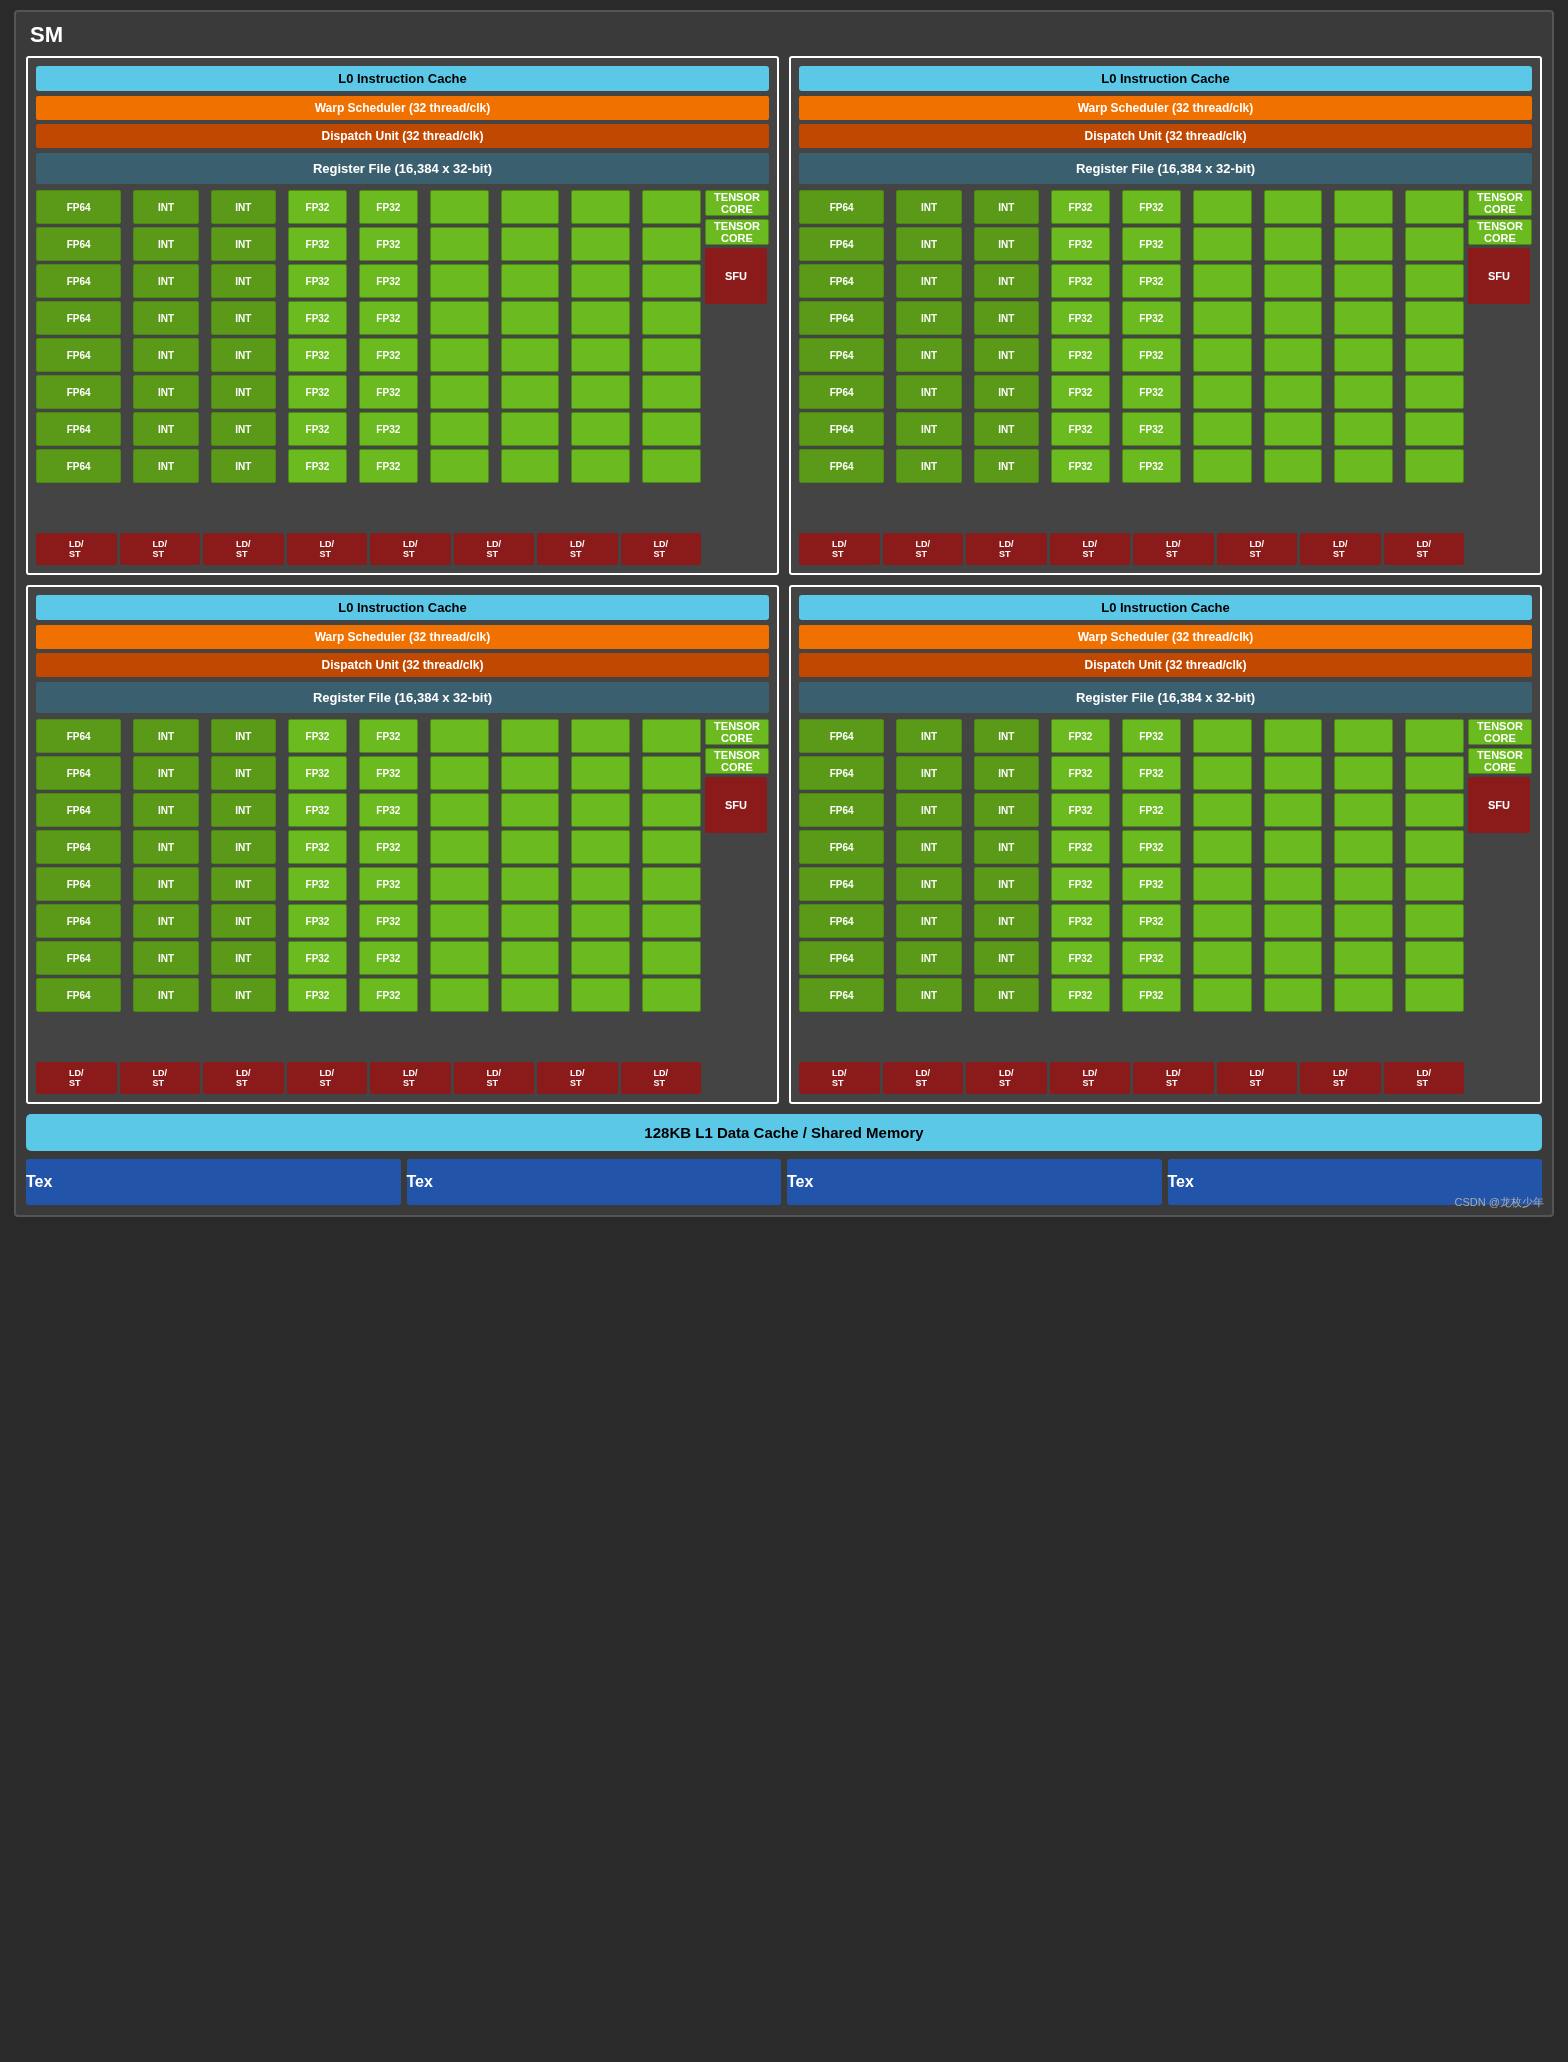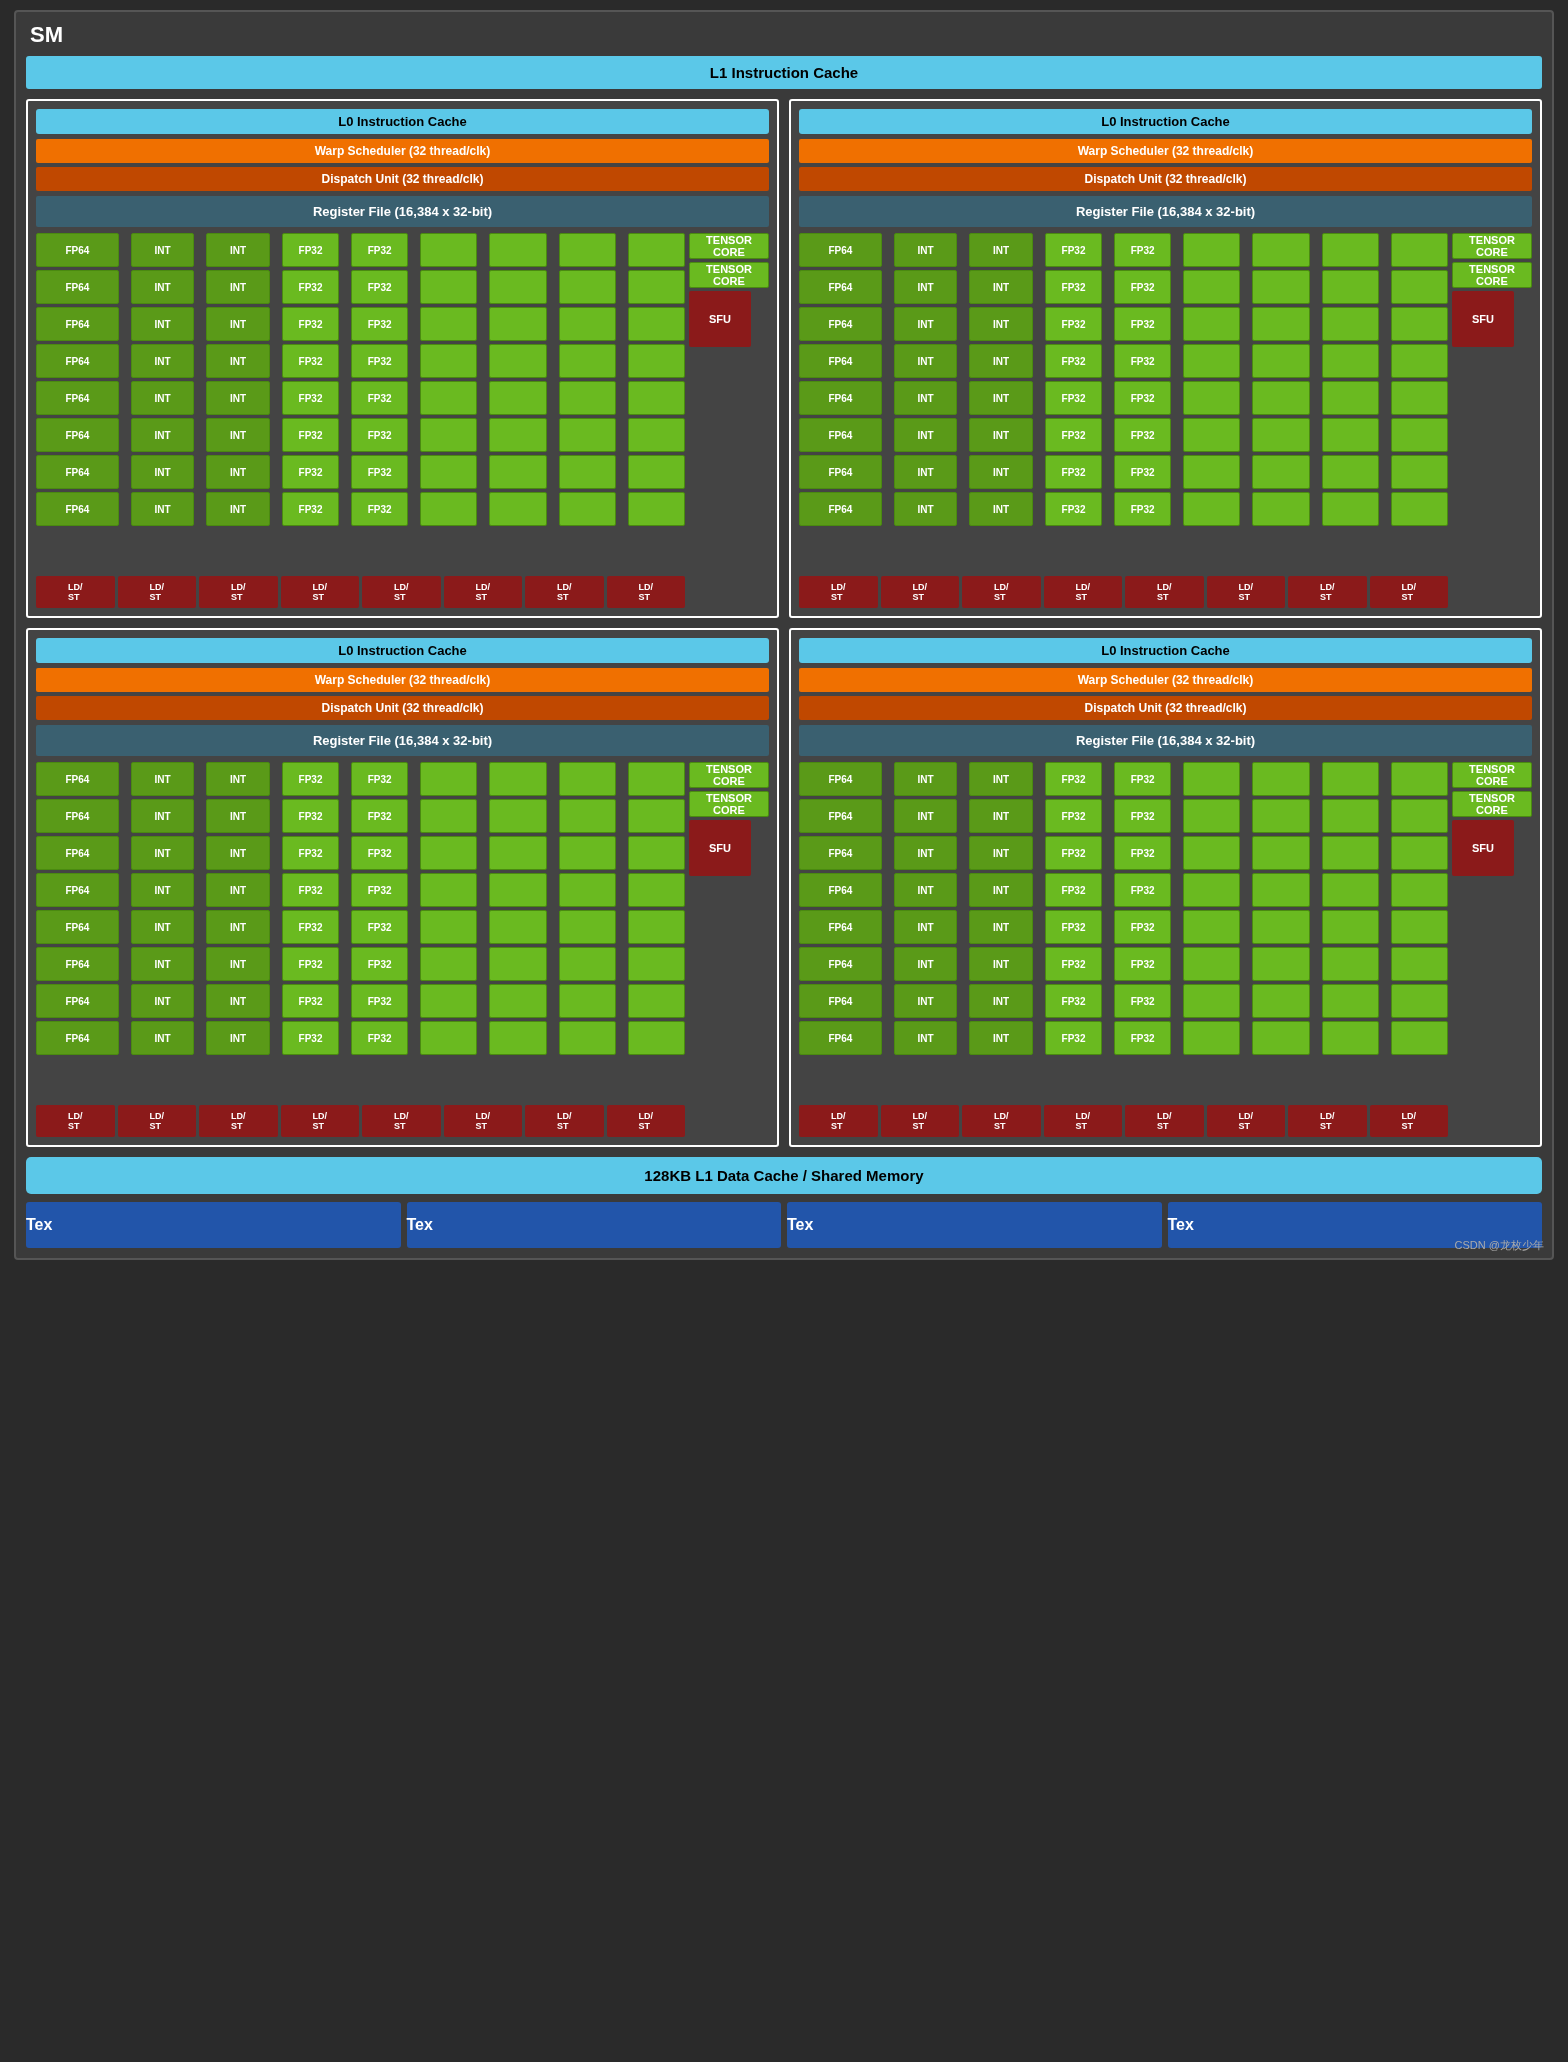--- a/index.html
+++ b/index.html
@@ -141,21 +141,21 @@
       background: #6aba20;
       border: 1px solid #4a8a10;
       color: #fff;
       font-size: 11px;
       font-weight: bold;
       text-align: center;
       display: flex;
       align-items: center;
       justify-content: center;
       border-radius: 2px;
-      width: 80px;
+      width: 64px;
       flex: 1;
     }
     .ld-st-cell {
       background: #8b1a1a;
       color: #fff;
       font-size: 9px;
       font-weight: bold;
       text-align: left;
       padding: 4px 2px;
       border-radius: 2px;
@@ -222,21 +222,20 @@
       gap: 3px;
       flex: 1;
     }
   </style>
 </head>
 <body>
 
 <div class="sm-container">
   <div class="sm-label">SM</div>
 
-  <div class="l1-instruction-cache">L1 Instruction Cache</div>
 
   <div class="quadrants-grid">
 
     <div class="quadrant">
       <div class="l0-instruction-cache">L0 Instruction Cache</div>
       <div class="warp-scheduler">Warp Scheduler (32 thread/clk)</div>
       <div class="dispatch-unit">Dispatch Unit (32 thread/clk)</div>
       <div class="register-file">Register File (16,384 x 32-bit)</div>
       <div class="compute-area">
         <div class="units-grid">

